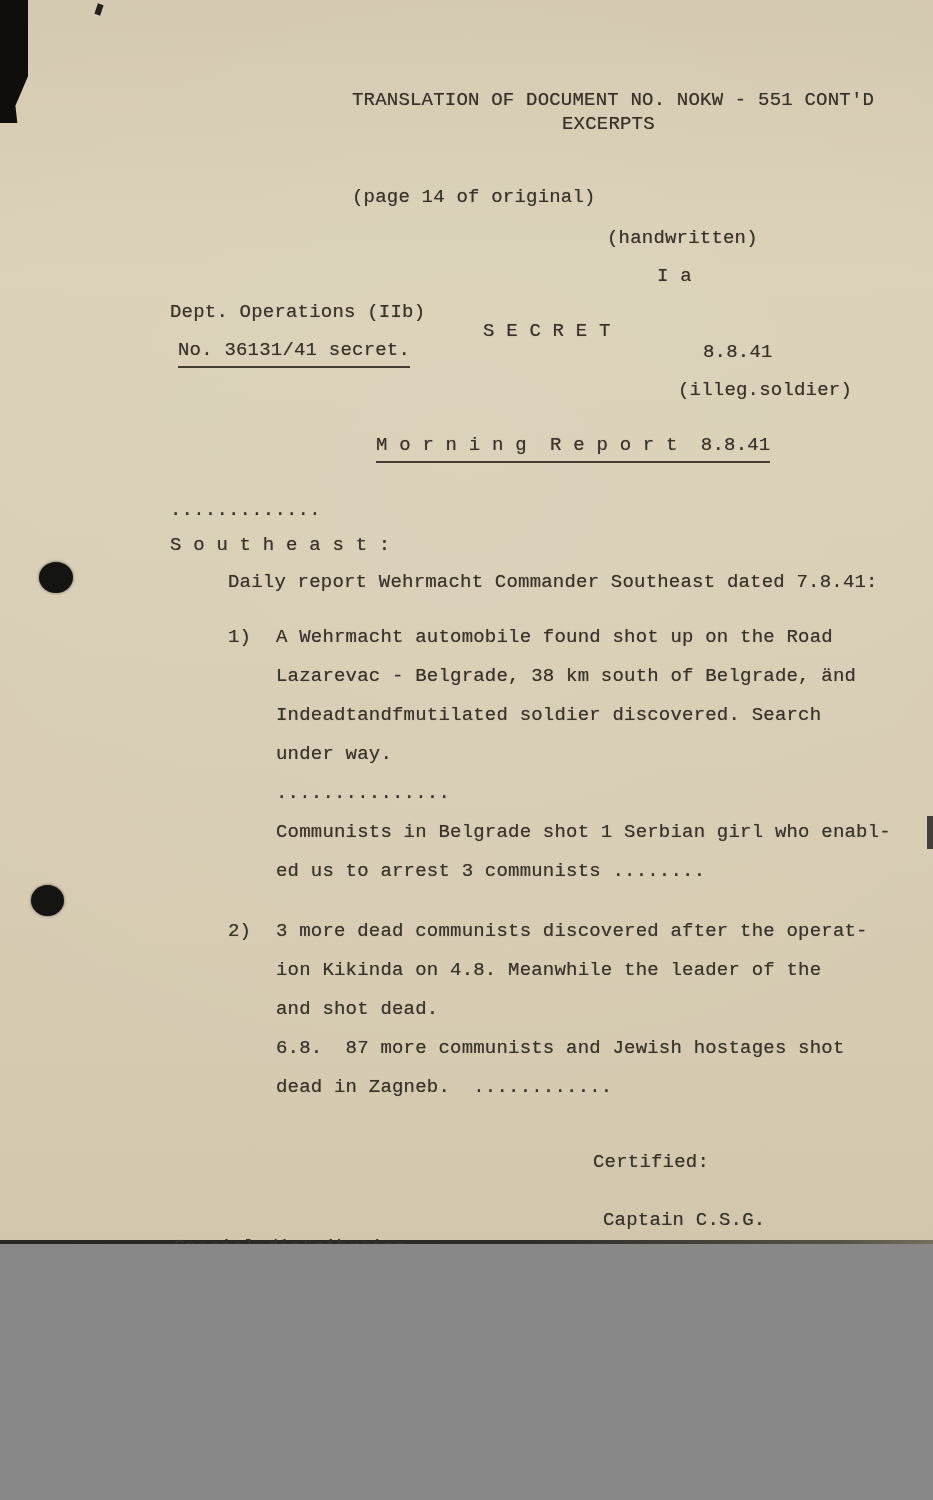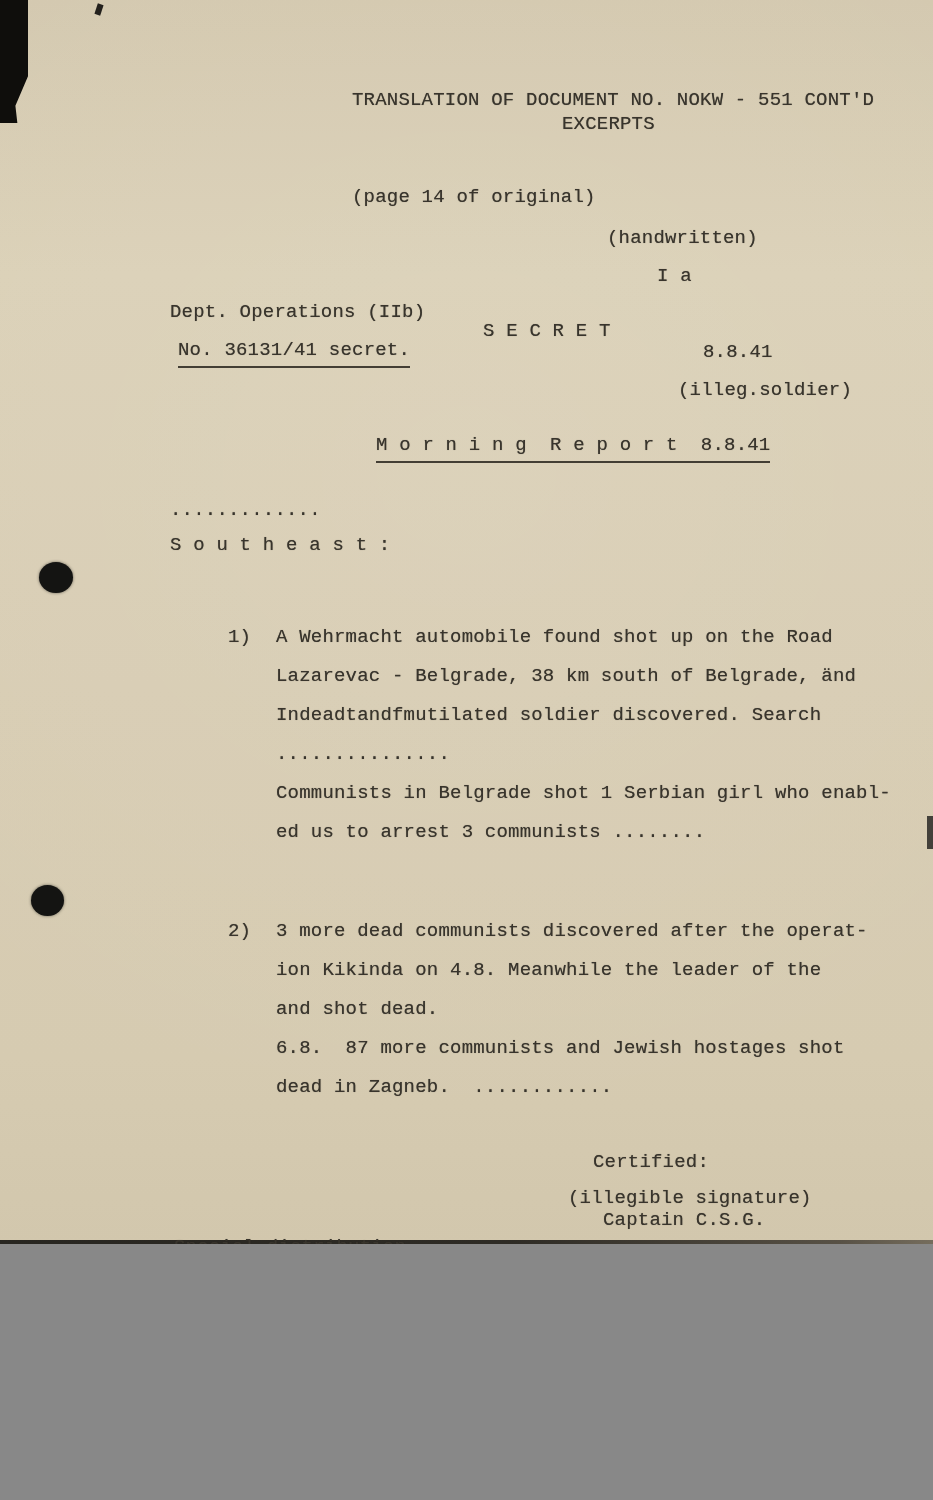--- a/index.html
+++ b/index.html
@@ -80,41 +80,42 @@
   <div class="t" style="left:170px;top:300px;">Dept. Operations (IIb)</div>
   <div class="t" style="left:483px;top:319px;">S E C R E T</div>
   <div class="t underline" style="left:170px;top:338px;">No. 36131/41 secret.</div>
   <div class="t" style="left:703px;top:340px;">8.8.41</div>
   <div class="t" style="left:678px;top:378px;">(illeg.soldier)</div>
 
   <div class="t underline" style="left:368px;top:433px;">M o r n i n g  R e p o r t  8.8.41</div>
 
   <div class="t" style="left:170px;top:498px;">.............</div>
   <div class="t" style="left:170px;top:533px;">S o u t h e a s t :</div>
+  <div class="t" style="left:228px;top:570px;">Daily report Wehrmacht Commander Southeast dated 7.8.41:</div>
 
   <div class="bl t" style="left:228px;top:618px;">1)</div>
   <div class="lines" style="left:276px;top:618px;">
     <div class="bl">A Wehrmacht automobile found shot up on the Road</div>
     <div class="bl">Lazarevac - Belgrade, 38 km south of Belgrade, änd</div>
     <div class="bl">Indeadtandfmutilated soldier discovered. Search</div>
+    <div class="bl">under way.</div>
     <div class="bl">...............</div>
     <div class="bl">Communists in Belgrade shot 1 Serbian girl who enabl-</div>
     <div class="bl">ed us to arrest 3 communists ........</div>
   </div>
 
   <div class="bl t" style="left:228px;top:912px;">2)</div>
   <div class="lines" style="left:276px;top:912px;">
     <div class="bl">3 more dead communists discovered after the operat-</div>
     <div class="bl">ion Kikinda on 4.8. Meanwhile the leader of the</div>
     <div class="bl">and shot dead.</div>
     <div class="bl">6.8.  87 more communists and Jewish hostages shot</div>
     <div class="bl">dead in Zagneb.  ............</div>
   </div>
 
   <div class="t" style="left:593px;top:1150px;">Certified:</div>
-  <div class="t" style="left:568px;top:1186px;">(illegible signature)</div>
   <div class="t" style="left:603px;top:1208px;">Captain C.S.G.</div>
   <div class="t" style="left:174px;top:1235px;">Special distribution.</div>
   <div class="t" style="left:466px;top:1250px;margin-left:9px;">-  lo  -</div>
 
   <div class="handwritten" style="left:857px;top:1422px;">12</div>
 
 </div>
 
 </body></html>

